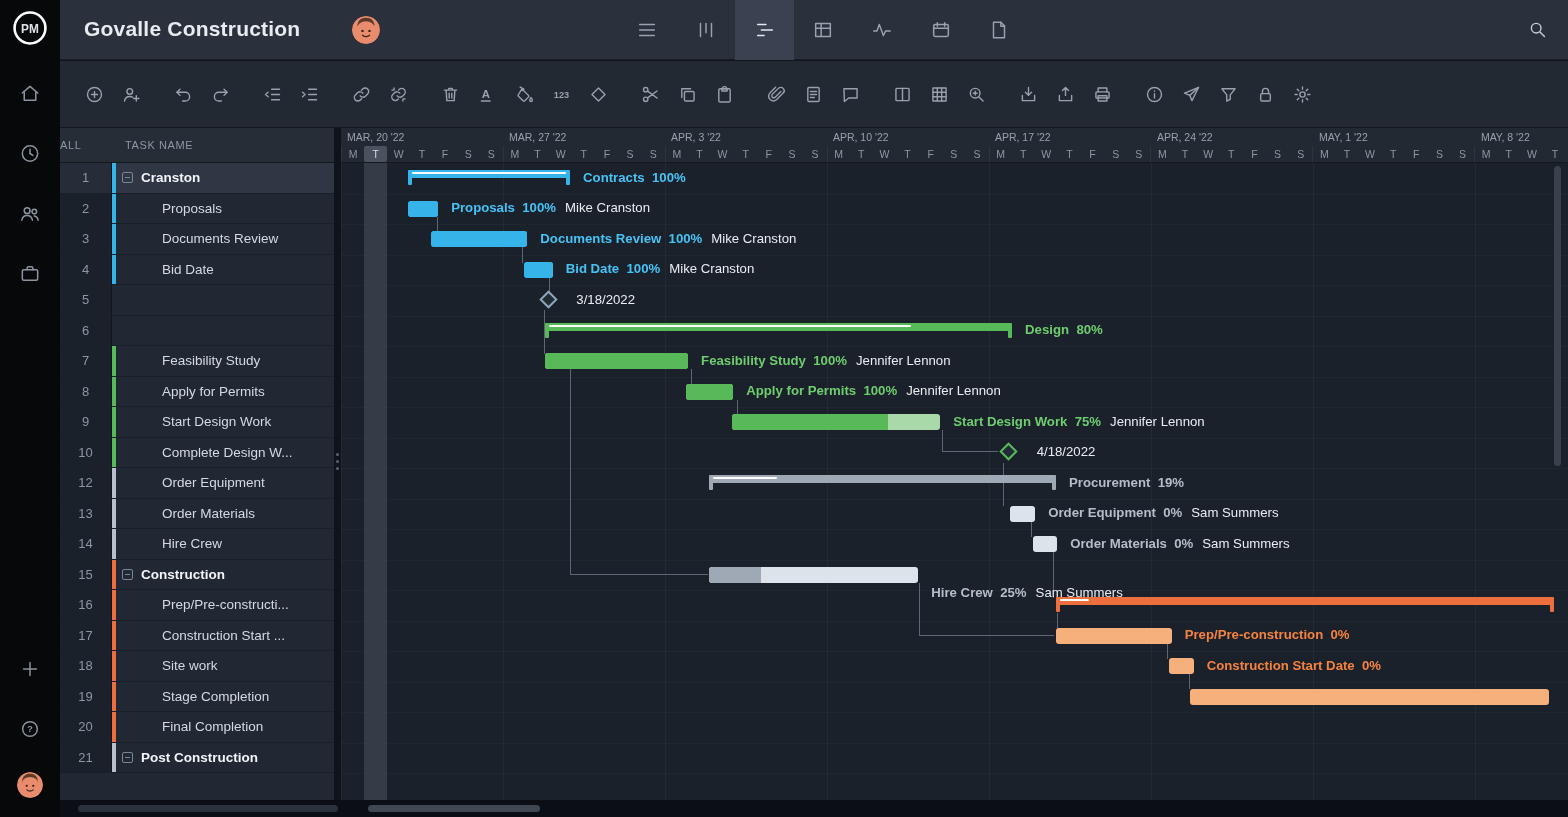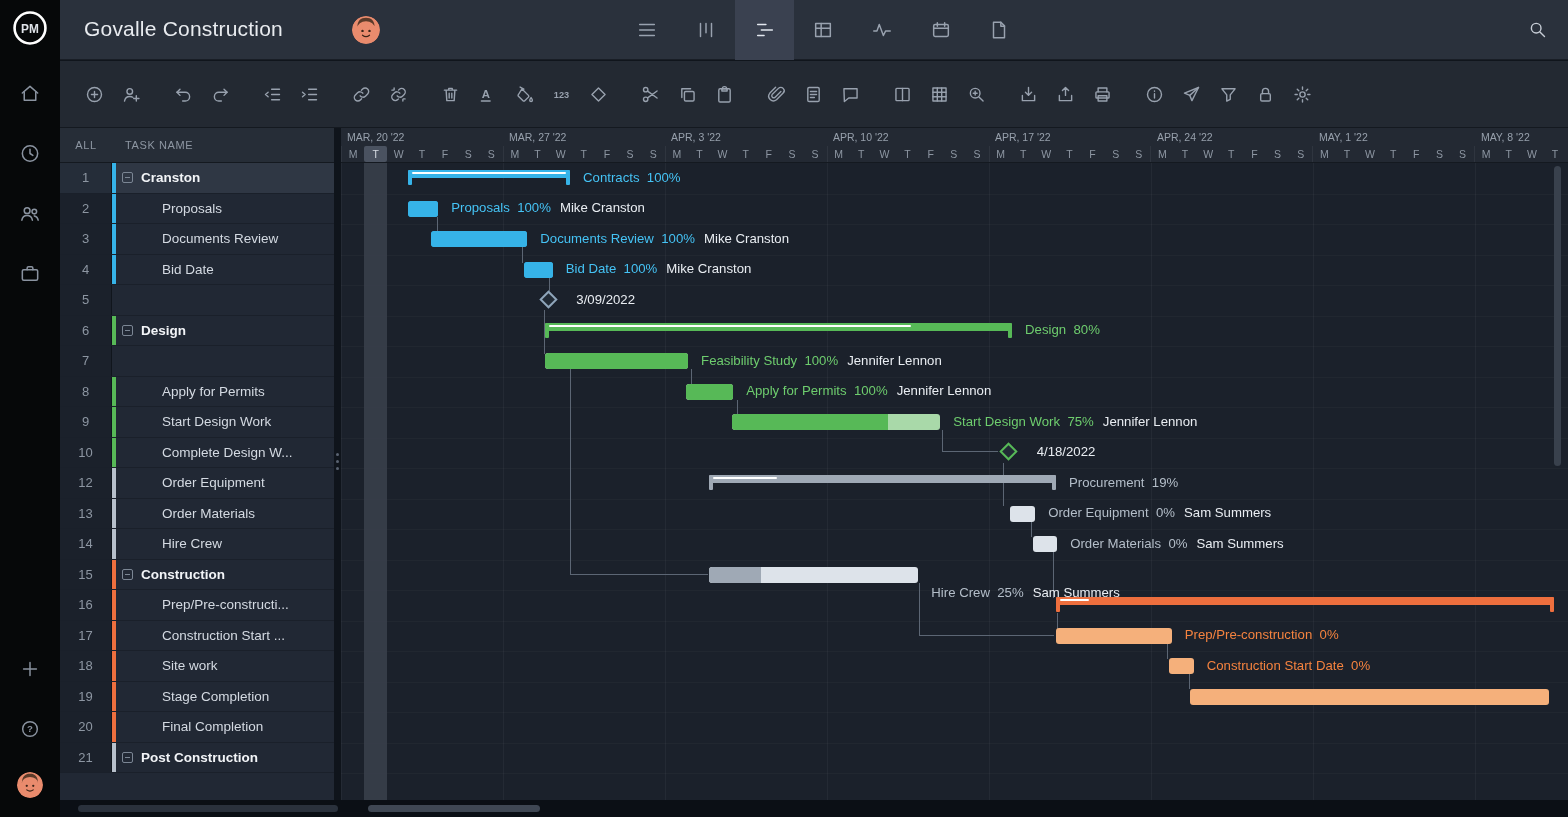--- a/index.html
+++ b/index.html
@@ -9,38 +9,38 @@
   svg text { fill:currentColor; stroke:none; font-family:"Liberation Sans",sans-serif; }
 
   
   .rail { position:absolute; left:0; top:0; width:60px; height:817px; background:#060809; z-index:30; }
   .rail-logo { position:absolute; top:9px; left:50%; transform:translateX(-50%); }
   .rail-btn { position:absolute; left:50%; transform:translateX(-50%); color:#8a93a0; cursor:pointer; }
   .rail-avatar { position:absolute; left:50%; transform:translateX(-50%); width:26px; height:26px; border-radius:50%; overflow:hidden; }
 
   
   .topbar { position:absolute; left:60px; top:0; width:1508px; height:60px; background:#2a313c; border-bottom:1px solid #191e26; }
-  .app-title { position:absolute; left:24px; top:17px; font-size:21px; font-weight:400; color:#e8ebef; letter-spacing:.2px; }
+  .app-title { position:absolute; left:24px; top:17px; font-size:21px; font-weight:700; color:#e8ebef; letter-spacing:.2px; }
   .topbar-avatar { position:absolute; left:292px; top:16px; width:28px; height:28px; border-radius:50%; overflow:hidden; }
   .view-tabs { position:absolute; left:558px; top:0; height:60px; display:flex; }
   .tab { width:58.7px; height:60px; display:flex; align-items:center; justify-content:center; color:#99a2af; cursor:pointer; }
   .tab.active { background:#3a4150; color:#e2e7ee; }
   .search-btn { position:absolute; right:20px; top:19px; color:#c7cdd6; cursor:pointer; }
 
   
   .toolbar { position:absolute; left:60px; top:61px; width:1508px; height:67px; background:#232932;
     border-bottom:1px solid #141920; display:flex; align-items:center; padding-left:22px; }
   .tgroup { display:flex; gap:13px; margin-right:28px; }
   .tbtn { width:24px; height:24px; display:flex; align-items:center; justify-content:center; color:#98a1ae; cursor:pointer; }
 
   
   .task-panel { position:absolute; left:60px; top:128px; width:274px; height:672px; background:#212834; overflow:hidden; }
   .grid-head { height:35px; background:#262d37; border-bottom:1px solid #141920; display:flex; align-items:center;
     font-size:11px; color:#8d96a2; letter-spacing:.6px; }
-  .grid-head .c-all { width:52px; text-align:center; }
+  .grid-head .c-all { width:52px; text-align:left; }
   .grid-head .c-task { padding-left:13px; }
   .trow { height:30.5px; display:flex; border-bottom:1px solid #1a202a; cursor:pointer; }
   .trow .num { width:52px; background:#1b212b; border-right:1px solid #10151c; color:#8d96a2; font-size:13px;
     display:flex; align-items:center; justify-content:center; }
   .trow .name { flex:1; position:relative; display:flex; align-items:center; font-size:13.5px; color:#d4dae2; overflow:hidden; white-space:nowrap; }
   .trow .name::before { content:''; position:absolute; left:0; top:0; bottom:0; width:4px; background:var(--accent); }
   .trow.parent .name { font-weight:bold; color:#f2f4f7; padding-left:10px; }
   .trow.child .name { padding-left:50px; }
   .trow.selected .num { background:#252d39; }
   .trow.selected .name { background:#2f3744; }
@@ -66,21 +66,21 @@
   .today-band { position:absolute; top:0; height:637px; background:#39414c; opacity:.85; }
   .conn { position:absolute; background:#5c6674; }
   .bar-summary { position:absolute; height:8px; border-radius:2px; cursor:pointer; }
   .bar-summary::before,.bar-summary::after { content:''; position:absolute; top:0; width:4px; height:15px; background:inherit; border-radius:1px; }
   .bar-summary::before { left:0; } .bar-summary::after { right:0; }
   .sprog { position:absolute; top:2px; left:4px; height:2px; background:#ffffff; border-radius:1px; }
   .bar-task { position:absolute; height:16px; border-radius:3px; overflow:hidden; cursor:pointer; }
   .bar-task .fill { position:absolute; left:0; top:0; bottom:0; border-radius:3px 0 0 3px; }
   .milestone { position:absolute; width:13px; height:13px; transform:rotate(45deg); background:#212a35; border:2px solid #8fa5ba; cursor:pointer; }
   .bar-label { position:absolute; height:18px; line-height:18px; font-size:13.2px; white-space:nowrap; }
-  .bar-label .t { font-weight:normal;text-align:right; }
+  .bar-label .t { font-weight:bold;text-align:right; }
   .bar-label .a { color:#e9edf2; margin-left:9px; font-weight:normal; }
   .vscroll { position:absolute; right:7px; top:38px; width:7px; height:300px; border-radius:4px; background:#39414d; cursor:pointer; }
 
   
   .bottombar { position:absolute; left:60px; top:800px; width:1508px; height:17px; background:#0b0f15; z-index:20; }
   .hthumb { position:absolute; top:5px; height:7px; border-radius:4px; cursor:pointer; }
   .hthumb.panel { left:18px; width:260px; background:#2a313c; }
   .hthumb.chart { left:308px; width:172px; background:#3f4753; }
 </style>
 </head>
@@ -452,27 +452,27 @@
        <div class="name">
 
          <span>Bid Date</span>
        </div>
       </div>
       <div class="trow child" style="--accent:#36b3e8">
        <div class="num">5</div>
       </div>
       <div class="trow parent" style="--accent:#57b957">
        <div class="num">6</div>
-       <div class="name">
-         <span class="collapse-box"></span>
-         <span>Design</span>
-       </div>
       </div>
       <div class="trow child" style="--accent:#57b957">
        <div class="num">7</div>
+       <div class="name">
+
+         <span>Feasibility Study</span>
+       </div>
       </div>
       <div class="trow child" style="--accent:#57b957">
        <div class="num">8</div>
        <div class="name">
 
          <span>Apply for Permits</span>
        </div>
       </div>
       <div class="trow child" style="--accent:#57b957">
        <div class="num">9</div>
@@ -694,21 +694,21 @@
       <div class="bar-label" style="left:110.2px;top:36.3px"><span class="t" style="color:#45c3f5">Proposals&nbsp; 100%</span><span class="a">Mike Cranston</span></div>
       <div class="bar-task" style="left:90.2px;top:68.3px;width:96.0px;background:#36b3e8">
          <div class="fill" style="width:100%;background:#36b3e8"></div>
       </div>
       <div class="bar-label" style="left:199.3px;top:66.8px"><span class="t" style="color:#45c3f5">Documents Review&nbsp; 100%</span><span class="a">Mike Cranston</span></div>
       <div class="bar-task" style="left:182.8px;top:98.8px;width:28.9px;background:#36b3e8">
          <div class="fill" style="width:100%;background:#36b3e8"></div>
       </div>
       <div class="bar-label" style="left:224.7px;top:97.3px"><span class="t" style="color:#45c3f5">Bid Date&nbsp; 100%</span><span class="a">Mike Cranston</span></div>
       <div class="milestone" style="left:200.8px;top:129.8px;border-color:#8fa5ba"></div>
-      <div class="bar-label" style="left:235.3px;top:127.8px"><span class="a" style="margin-left:0">3/09/2022</span></div>
+      <div class="bar-label" style="left:235.3px;top:127.8px"><span class="a" style="margin-left:0">3/18/2022</span></div>
       <div class="bar-summary" style="left:203.6px;top:159.8px;width:467.4px;background:#57b957">
          <div class="sprog" style="width:362.9px"></div>
       </div>
       <div class="bar-label" style="left:684.1px;top:158.3px"><span class="t" style="color:#6ecd6e">Design&nbsp; 80%</span></div>
       <div class="bar-task" style="left:203.6px;top:190.3px;width:143.5px;background:#a9d9a9">
          <div class="fill" style="width:100%;background:#57b957"></div>
       </div>
       <div class="bar-label" style="left:360.1px;top:188.8px"><span class="t" style="color:#6ecd6e">Feasibility Study&nbsp; 100%</span><span class="a">Jennifer Lennon</span></div>
       <div class="bar-task" style="left:344.8px;top:220.8px;width:47.4px;background:#a9d9a9">
          <div class="fill" style="width:100%;background:#57b957"></div>

